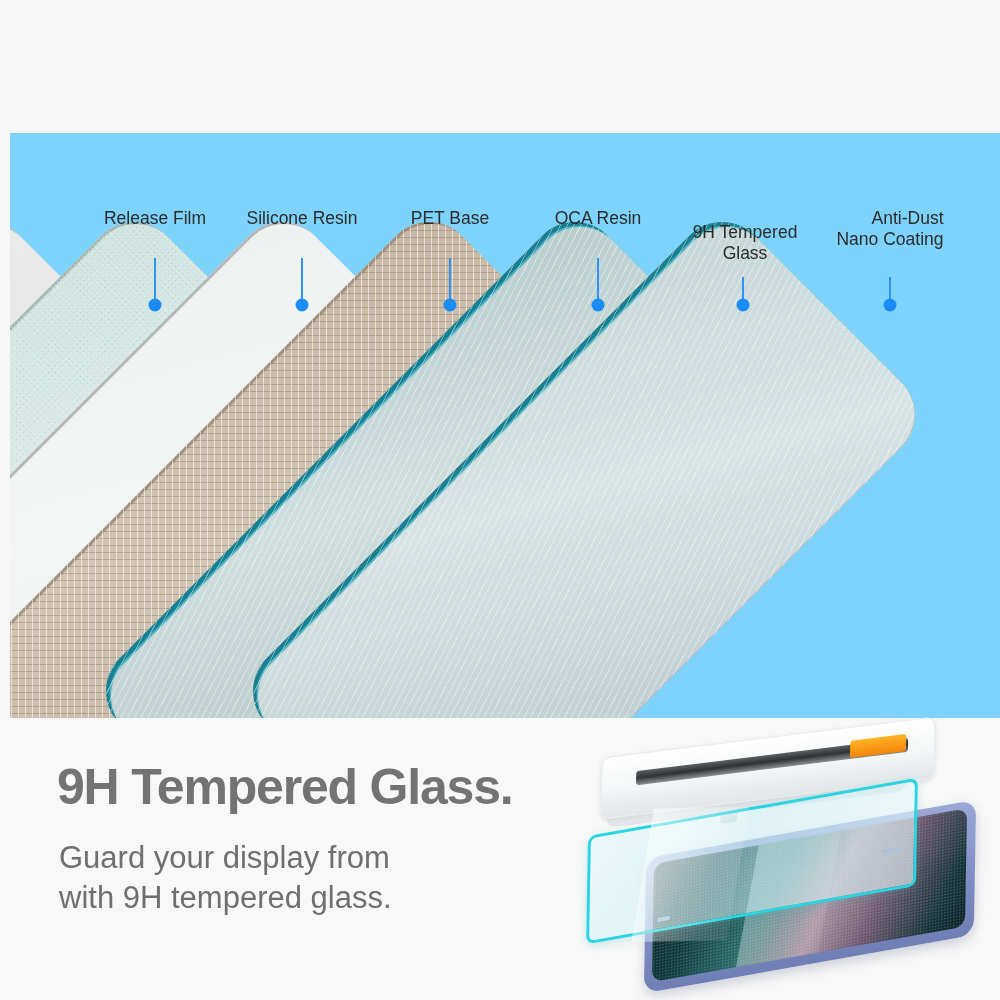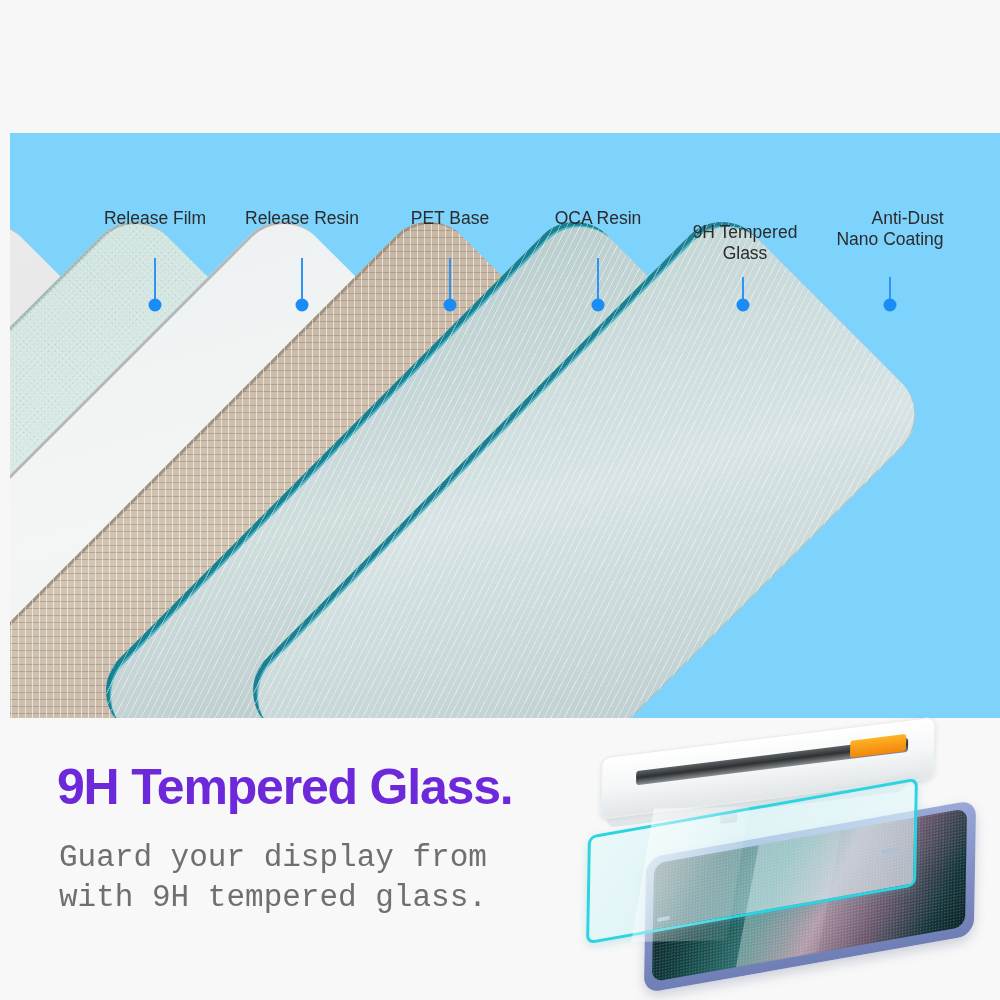--- a/index.html
+++ b/index.html
@@ -114,25 +114,25 @@
   }
 
   
   #copy-panel{
     position:absolute; left:0; top:718px; width:1000px; height:282px;
     background:#f8f8f8; overflow:hidden;
   }
   #headline{
     position:absolute; left:57px; top:758px;
     font-size:50px; font-weight:bold; letter-spacing:-1.2px;
-    color:#6d28d9; white-space:nowrap;
+    color:#737373; white-space:nowrap;
   }
   #subcopy{
     position:absolute; left:59px; top:838px;
-    font-size:31px; line-height:40px; color:#6f6f6f;font-family:Liberation Mono, monospace;
+    font-size:31px; line-height:40px; color:#6f6f6f;
   }
 
   
   #product-photo{
     position:absolute; left:575px; top:725px; width:425px; height:260px;
   }
   
   #tray{
     position:absolute; left:26px; top:12px; width:334px; height:62px;
     transform:skewY(-8deg) rotate(1deg);
@@ -253,21 +253,21 @@
     </div>
   </div>
 
   <div class="callout">
     <div class="lbl" style="left:145px; top:75px;">Release Film</div>
     <div class="stem" style="left:145px; top:125px; height:47px;"></div>
     <div class="dot" style="left:145px; top:172px;"></div>
   </div>
 
   <div class="callout">
-    <div class="lbl" style="left:292px; top:75px;">Release Resin</div>
+    <div class="lbl" style="left:292px; top:75px;">Silicone Resin</div>
     <div class="stem" style="left:292px; top:125px; height:47px;"></div>
     <div class="dot" style="left:292px; top:172px;"></div>
   </div>
 
   <div class="callout">
     <div class="lbl" style="left:440px; top:75px;">PET Base</div>
     <div class="stem" style="left:440px; top:125px; height:47px;"></div>
     <div class="dot" style="left:440px; top:172px;"></div>
   </div>
 

